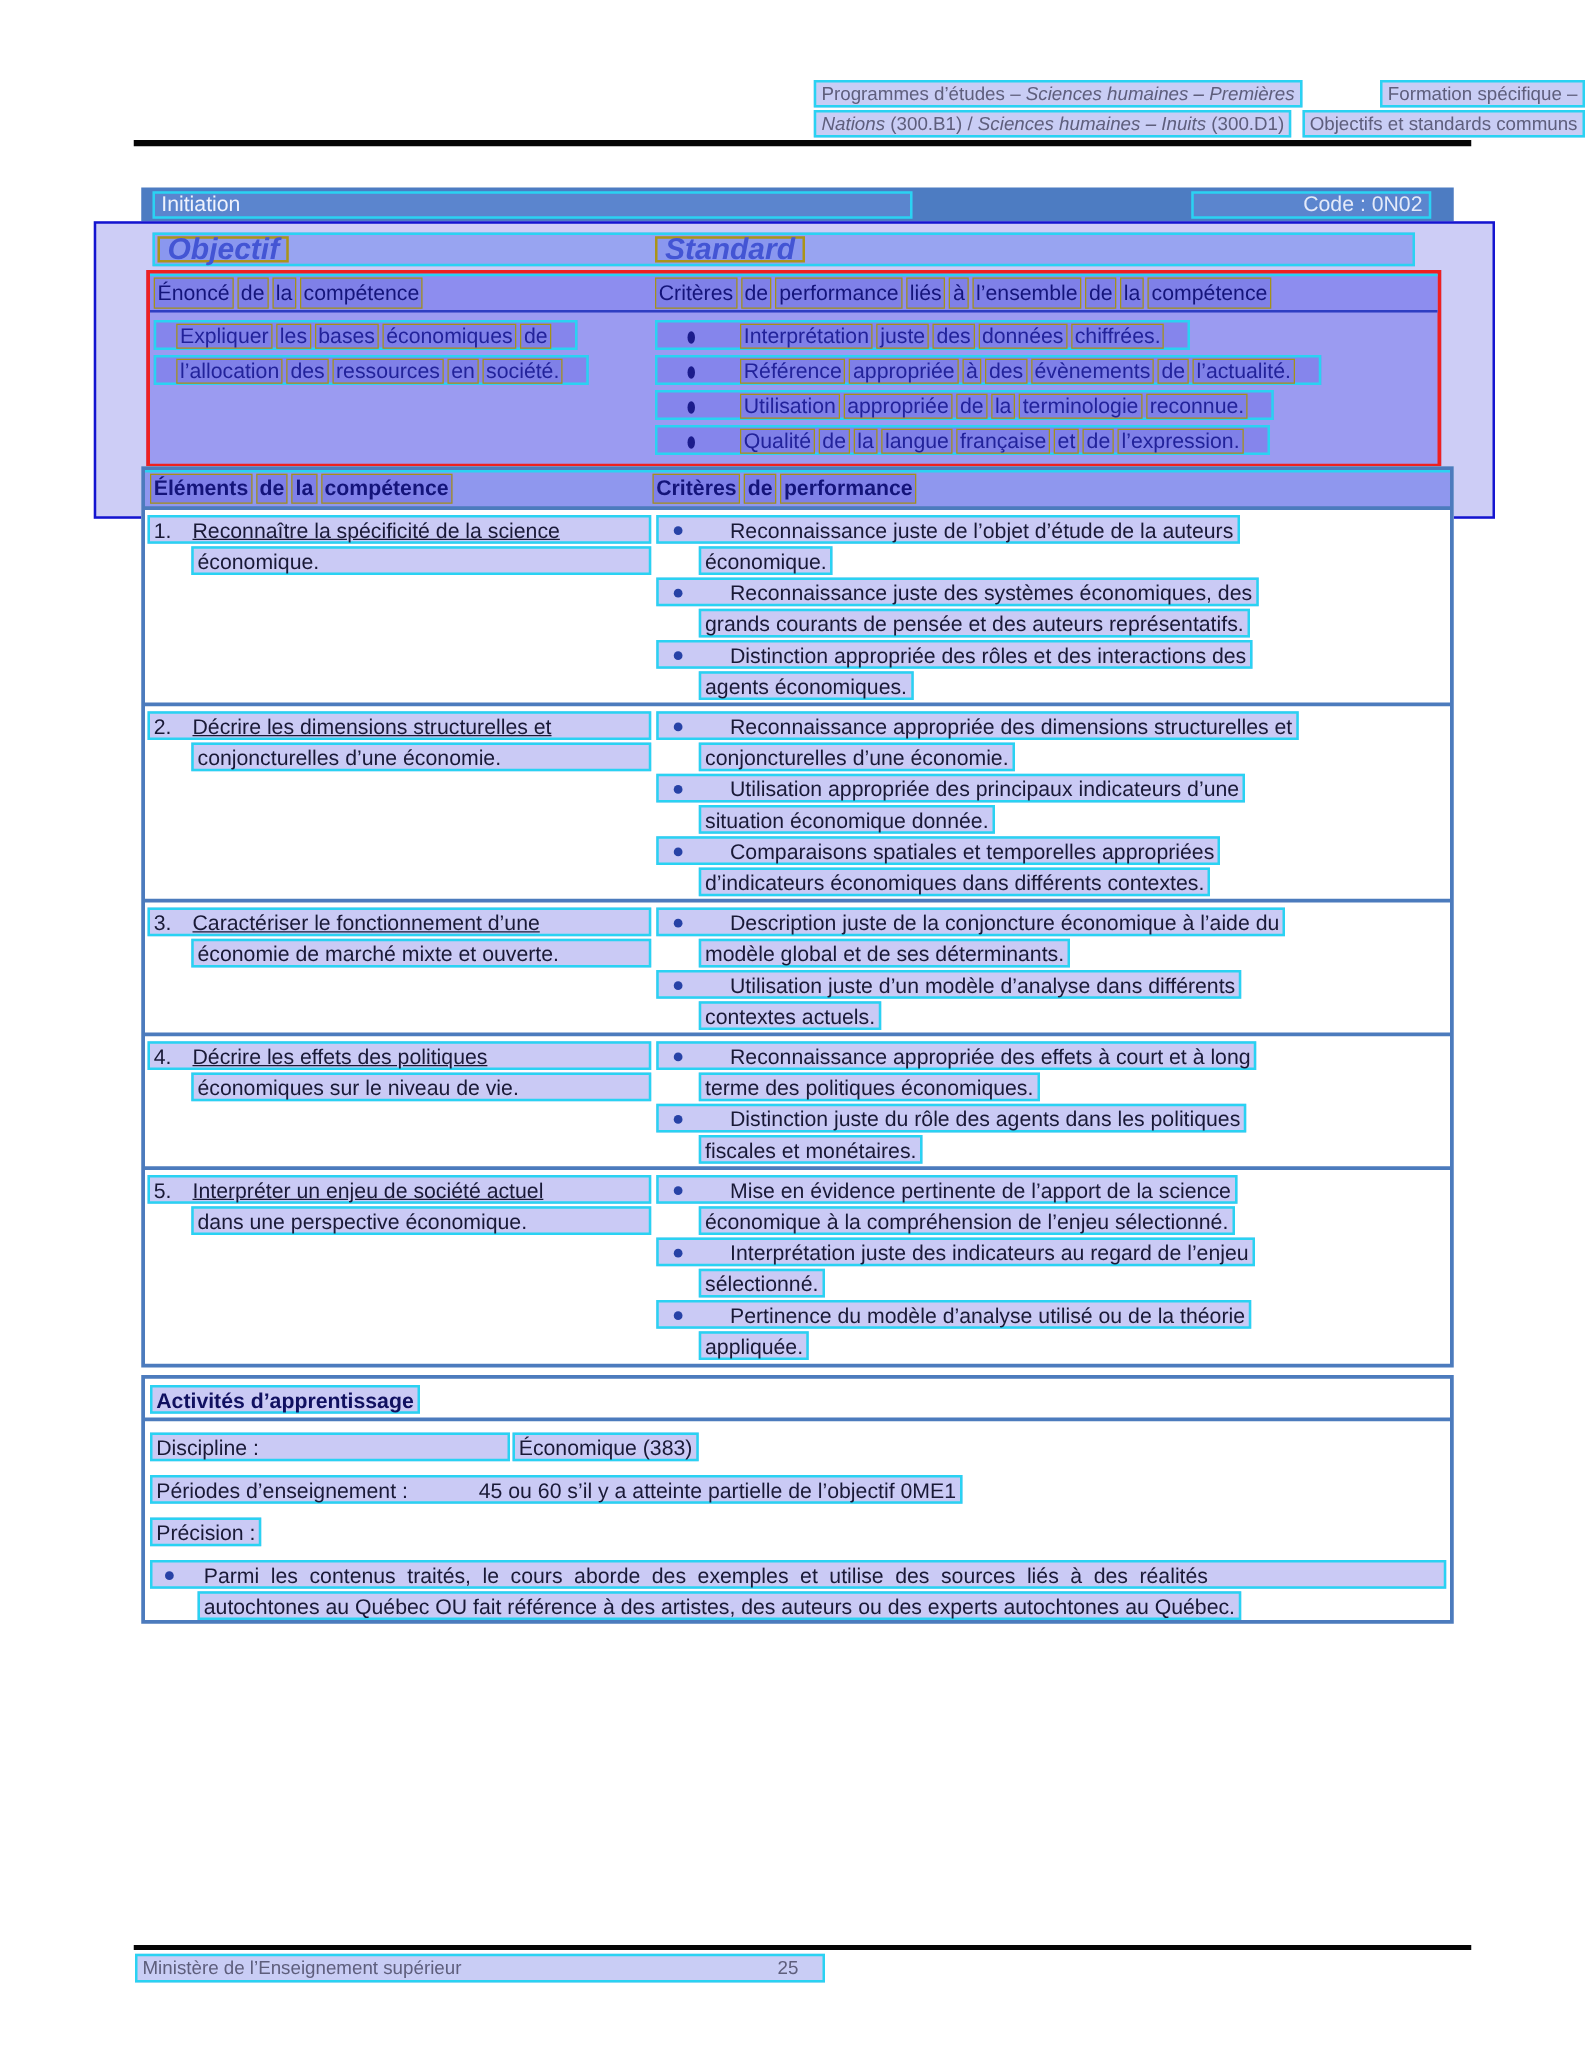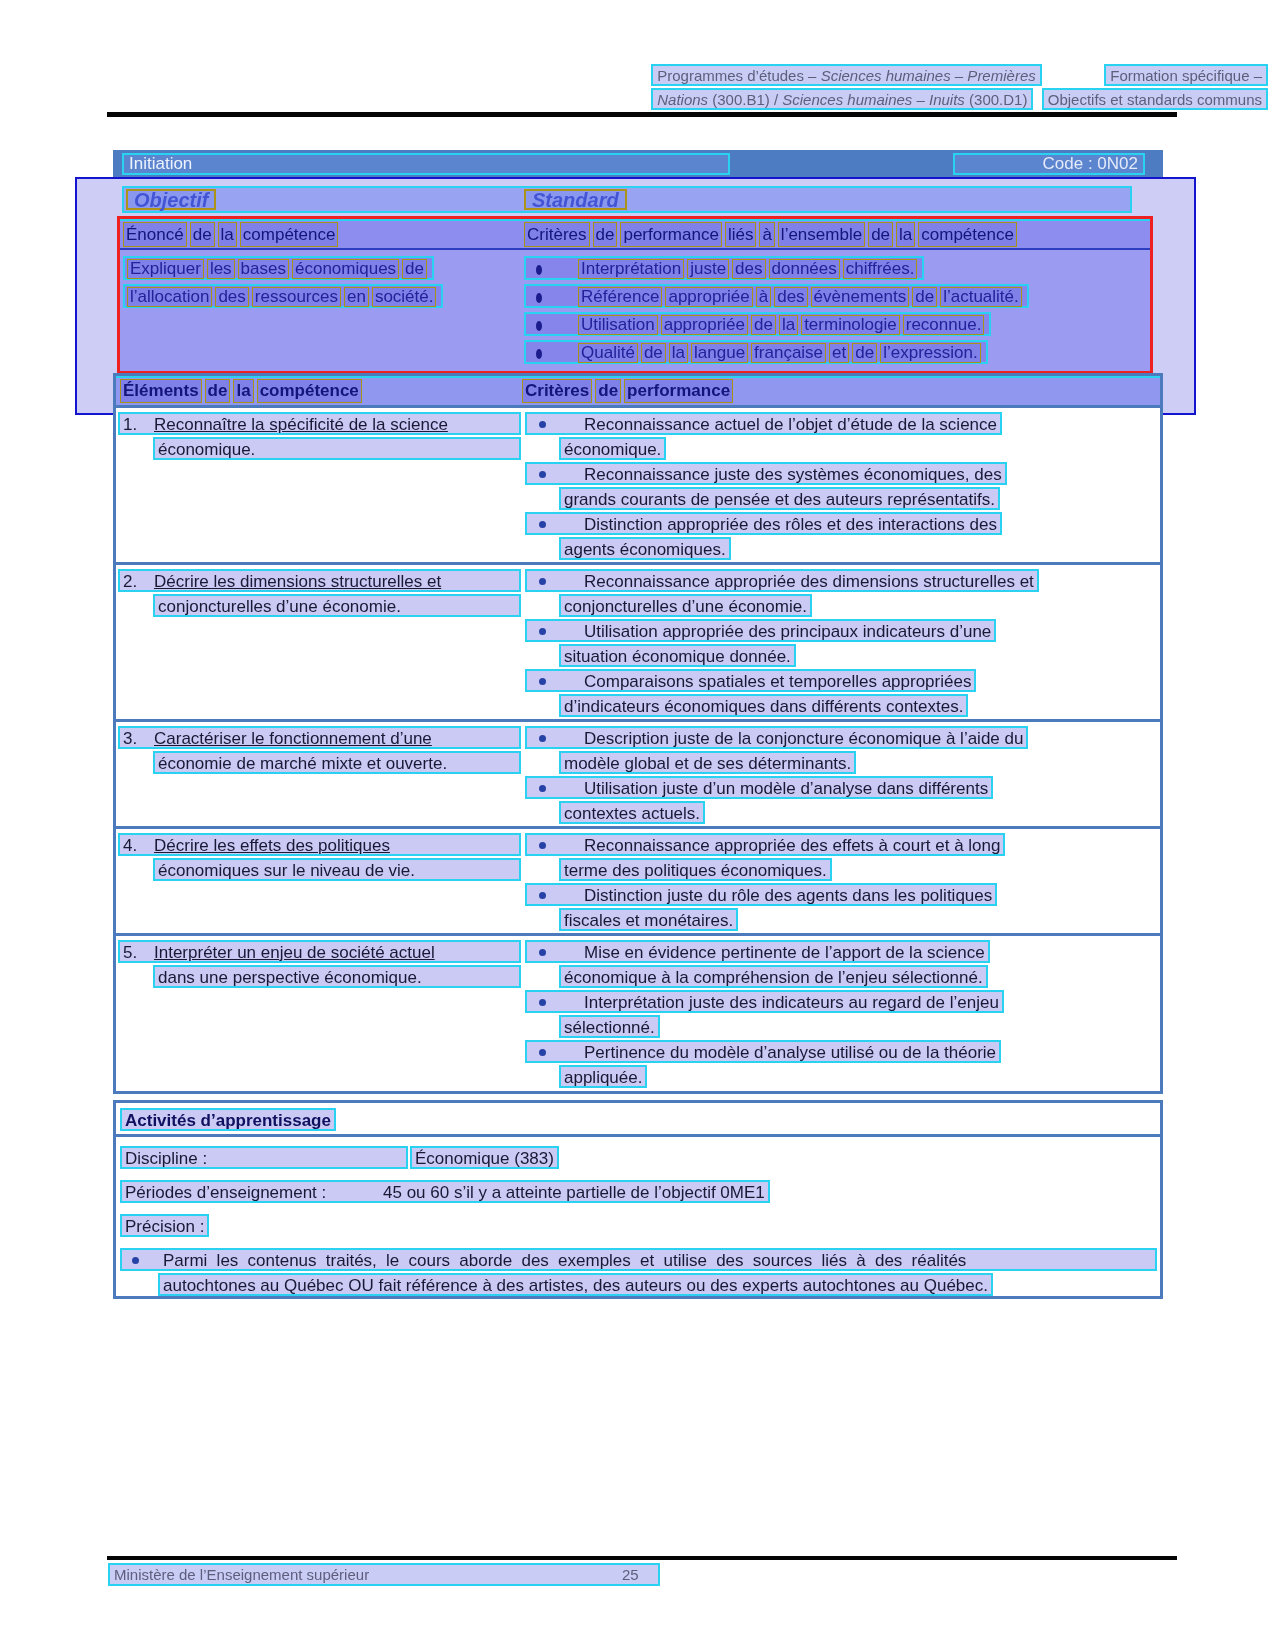--- a/index.html
+++ b/index.html
@@ -7,21 +7,21 @@
         font-family:"Liberation Sans",sans-serif;overflow:hidden;}
 
   
   .hl{display:inline-block;border:2px solid #2ad2f2;background:#cacaf5;height:23px;
       line-height:19px;padding:1px 3px;box-sizing:border-box;white-space:nowrap;
       color:#191936;font-size:17px;vertical-align:top;}
   .hl-l{display:inline-block;border:2px solid #2ad2f2;background:#c9cdf5;height:22px;
       line-height:16px;padding:2px 4px;box-sizing:border-box;white-space:nowrap;
       color:#5e5e7c;font-size:15px;vertical-align:top;}
   .hl-p{display:inline-block;border:2px solid #2ad2f2;background:#8585ec;height:24px;
-      line-height:18px;padding:1px 2px;box-sizing:border-box;white-space:nowrap;
+      line-height:18px;padding:1px 16px;box-sizing:border-box;white-space:nowrap;
       color:#22229a;font-size:17px;vertical-align:top;}
   .w{display:inline-block;border:1px solid #a59217;background:#7f80e8;
      padding:0 2px;margin-right:3px;}
   .bdot{display:inline-block;width:7px;height:7px;border-radius:50%;
         background:#2742a6;margin-right:38px;vertical-align:2px;}
   .bdotp{display:inline-block;width:6px;height:10px;border-radius:50%;
         background:#1c1c8c;margin:0 36px 0 8px;vertical-align:-1px;}
 
   
   .pg-header{position:absolute;left:107px;top:64px;width:1124px;display:flex;
@@ -42,21 +42,21 @@
             border:2px solid #2ad2f2;background:#5b85ce;color:#e4eaf9;font-size:17px;
             line-height:18px;padding:0 5px;text-align:right;}
 
   
   .outer-box{position:absolute;left:75px;top:177px;width:1117px;height:234px;
              background:#cdcdf6;border:2px solid #1414d0;box-sizing:content-box;}
   .obj-band{position:absolute;left:45px;top:7px;width:1010px;height:27px;
             background:#98a4f1;border:2px solid #2ad2f2;box-sizing:border-box;}
   .oword{position:absolute;top:1px;display:inline-block;border:2px solid #ab9418;
          background:#8a97ef;color:#4355d4;font-style:italic;font-weight:bold;
-         font-size:20px;padding:0 6px;height:21px;line-height:18px;box-sizing:border-box;}
+         font-size:24px;padding:0 6px;height:21px;line-height:18px;box-sizing:border-box;}
   .oword.std{left:400px;} .oword.obj{left:2px;}
 
   
   .red-box{position:absolute;left:40px;top:37px;width:1036px;height:158px;
            background:#9b9bf1;border:3px solid #ee2020;box-sizing:border-box;}
   .en-head{position:relative;height:27px;background:#8d8def;border-top:2px solid #2ad2f2;
            border-bottom:2px solid #2e3ec2;font-weight:normal;color:#14147a;font-size:17px;
            line-height:23px;}
   .en-head .hL{position:absolute;left:3px;top:1px;white-space:nowrap;}
   .en-head .hR{position:absolute;left:404px;top:1px;white-space:nowrap;}
@@ -159,21 +159,21 @@
       <span class="hL"><span class="w">Éléments</span><span class="w">de</span><span class="w">la</span><span class="w">compétence</span></span>
       <span class="hR"><span class="w">Critères</span><span class="w">de</span><span class="w">performance</span></span>
     </div>
 
     <div class="el-row">
       <div class="col-l">
         <div class="lnn"><span class="hl wideA"><span class="num">1.</span><span>Reconnaître la spécificité de la science</span></span></div>
         <div class="lnn"><span class="hl wideB">économique.</span></div>
       </div>
       <div class="col-r">
-        <div class="lnn"><span class="hl crit1"><span class="bdot"></span><span>Reconnaissance actuel de l’objet d’étude de la science</span></span></div>
+        <div class="lnn"><span class="hl crit1"><span class="bdot"></span><span>Reconnaissance juste de l’objet d’étude de la auteurs</span></span></div>
         <div class="lnn"><span class="hl cont">économique.</span></div>
         <div class="lnn"><span class="hl crit1"><span class="bdot"></span><span>Reconnaissance juste des systèmes économiques, des</span></span></div>
         <div class="lnn"><span class="hl cont">grands courants de pensée et des auteurs représentatifs.</span></div>
         <div class="lnn"><span class="hl crit1"><span class="bdot"></span><span>Distinction appropriée des rôles et des interactions des</span></span></div>
         <div class="lnn"><span class="hl cont">agents économiques.</span></div>
       </div>
     </div>
 
     <div class="el-row">
       <div class="col-l">

